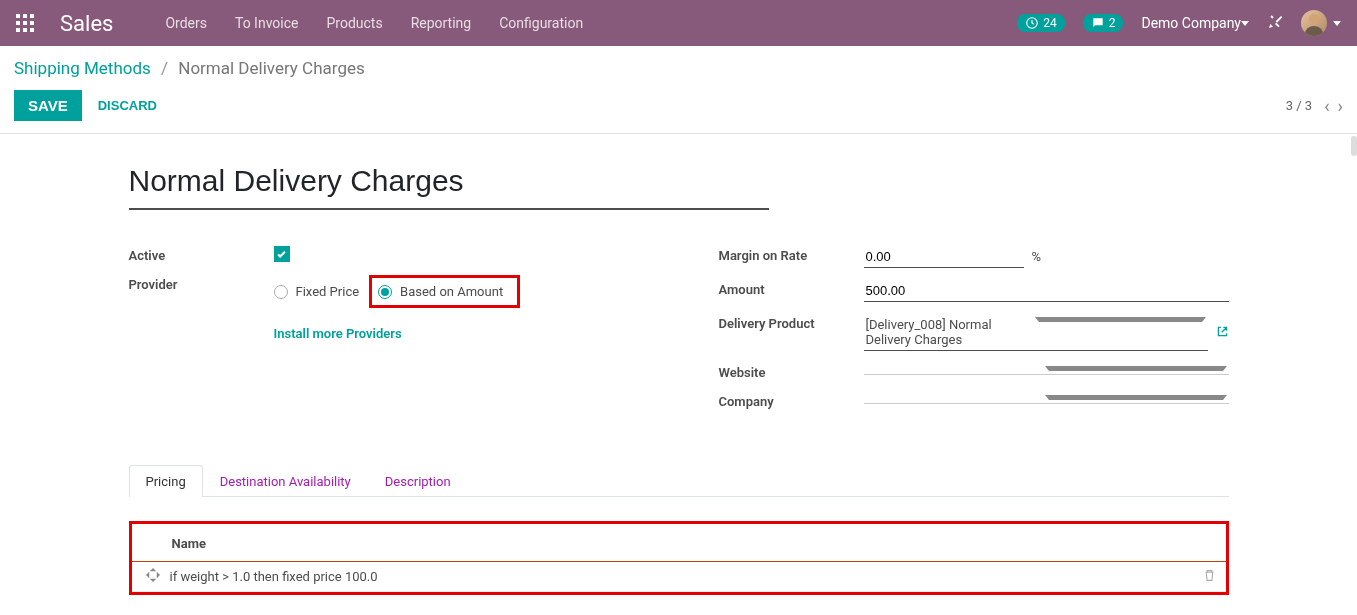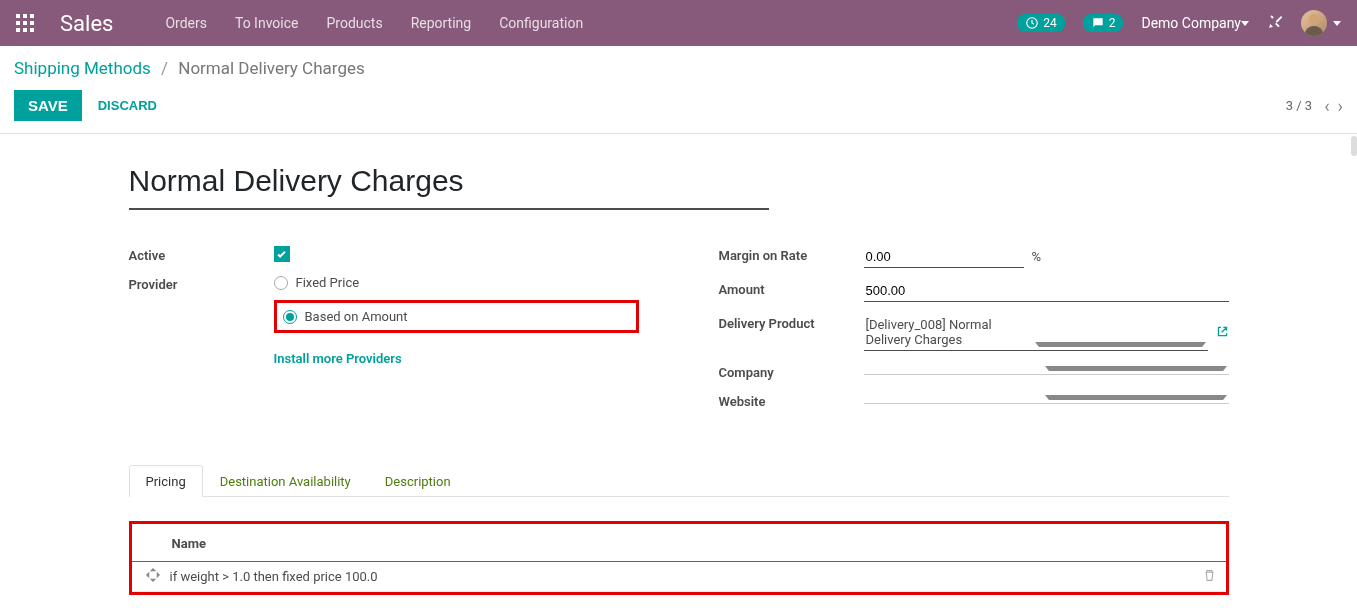--- a/index.html
+++ b/index.html
@@ -43,42 +43,42 @@
 
 .form-grid { display: flex; gap: 80px; margin-top: 36px; }
 .col { flex: 1; }
 .form-row { display: flex; margin-bottom: 12px; align-items: flex-start; }
 .form-label { width: 145px; font-weight: 600; font-size: 13px; padding-top: 2px; }
 .form-control { flex: 1; }
 
 .checkbox { width: 16px; height: 16px; background: #00a09d; display: inline-flex; align-items: center; justify-content: center; cursor: pointer; }
 .checkbox svg { width: 11px; height: 11px; }
 
-.radio-group { display: flex; flex-direction: column; gap: 10px; }
+.radio-group { display: flex; flex-direction: row; gap: 10px; }
 .radio-opt { display: flex; align-items: center; gap: 8px; cursor: pointer; }
 .radio-circle { width: 14px; height: 14px; border: 1.5px solid #aaa; border-radius: 50%; display: inline-flex; align-items: center; justify-content: center; }
 .radio-circle.checked { border-color: #00a09d; }
 .radio-circle.checked::after { content: ''; width: 8px; height: 8px; background: #00a09d; border-radius: 50%; }
 .highlight-box { border: 3px solid #e20000; padding: 6px 14px 6px 6px; display: inline-flex; }
 
 .link-btn { color: #00a09d; font-weight: 600; cursor: pointer; margin-top: 18px; margin-left: 145px; }
 
 .input-underline { border: none; border-bottom: 1px solid #4c4c4c; padding: 3px 2px; font-size: 13px; outline: none; width: 100%; background: transparent; }
 .pct-row { display: flex; align-items: baseline; gap: 8px; }
 .pct-row .input-underline { width: 160px; }
-.select-like { display: flex; align-items: flex-end; border-bottom: 1px solid #ccc; padding: 3px 2px; cursor: pointer; }
+.select-like { display: flex; align-items: flex-start; border-bottom: 1px solid #ccc; padding: 3px 2px; cursor: pointer; }
 .select-like.filled { border-bottom: 1px solid #4c4c4c; }
 .select-like span { flex: 1; font-size: 13px; }
 .dropdown-caret { border-left: 4px solid transparent; border-right: 4px solid transparent; border-top: 5px solid #888; margin-left: 6px; }
 .ext-link { color: #00a09d; margin-left: 8px; cursor: pointer; }
 .ext-link svg { width: 13px; height: 13px; }
 
 
 .tabs { display: flex; margin-top: 44px; border-bottom: 1px solid #dee2e6; }
-.tab { padding: 8px 16px; cursor: pointer; color: #4d7c0f; border: 1px solid transparent; border-bottom: none; margin-bottom: -1px; }
+.tab { padding: 8px 16px; cursor: pointer; color: #a21caf; border: 1px solid transparent; border-bottom: none; margin-bottom: -1px; }
 .tab.active { border-color: #dee2e6; background: #fff; color: #333; border-radius: 3px 3px 0 0; }
 
 
 .table-wrap { border: 3px solid #e20000; padding: 0; margin-top: 24px; }
 .table-header { padding: 12px 14px 10px 40px; font-weight: 700; font-size: 13px; border-bottom: 1px solid #c2410c; }
 .table-row { display: flex; align-items: center; padding: 6px 10px 6px 14px; border-bottom: 1px solid #eee; }
 .drag-handle { cursor: move; margin-right: 10px; color: #888; }
 .drag-handle svg { width: 14px; height: 14px; }
 .row-text { flex: 1; font-size: 13px; }
 .trash { cursor: pointer; color: #aaa; }
@@ -223,30 +223,30 @@
             <span class="dropdown-caret"></span>
           </div>
           <span class="ext-link">
             <svg viewBox="0 0 16 16" fill="none" stroke="#00a09d" stroke-width="1.6">
                   <path d="M6 3H3v10h10v-3M9 3h4v4M13 3l-6 6"></path>
                 </svg>
           </span>
         </div>
       </div>
       <div class="form-row">
-        <div class="form-label">Company</div>
+        <div class="form-label">Website</div>
         <div class="form-control">
           <div class="select-like">
             <span></span>
             <span class="dropdown-caret"></span>
           </div>
         </div>
       </div>
       <div class="form-row">
-        <div class="form-label">Website</div>
+        <div class="form-label">Company</div>
         <div class="form-control">
           <div class="select-like">
             <span></span>
             <span class="dropdown-caret"></span>
           </div>
         </div>
       </div>
     </div>
   </div>
 

